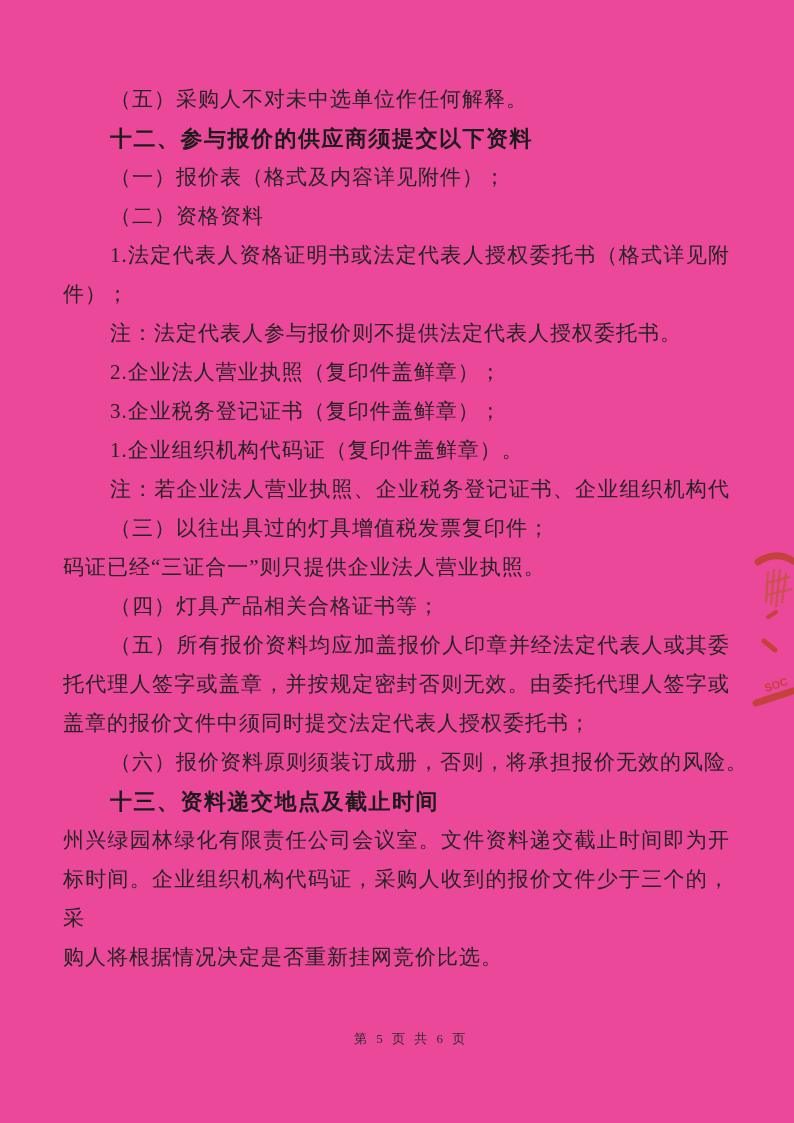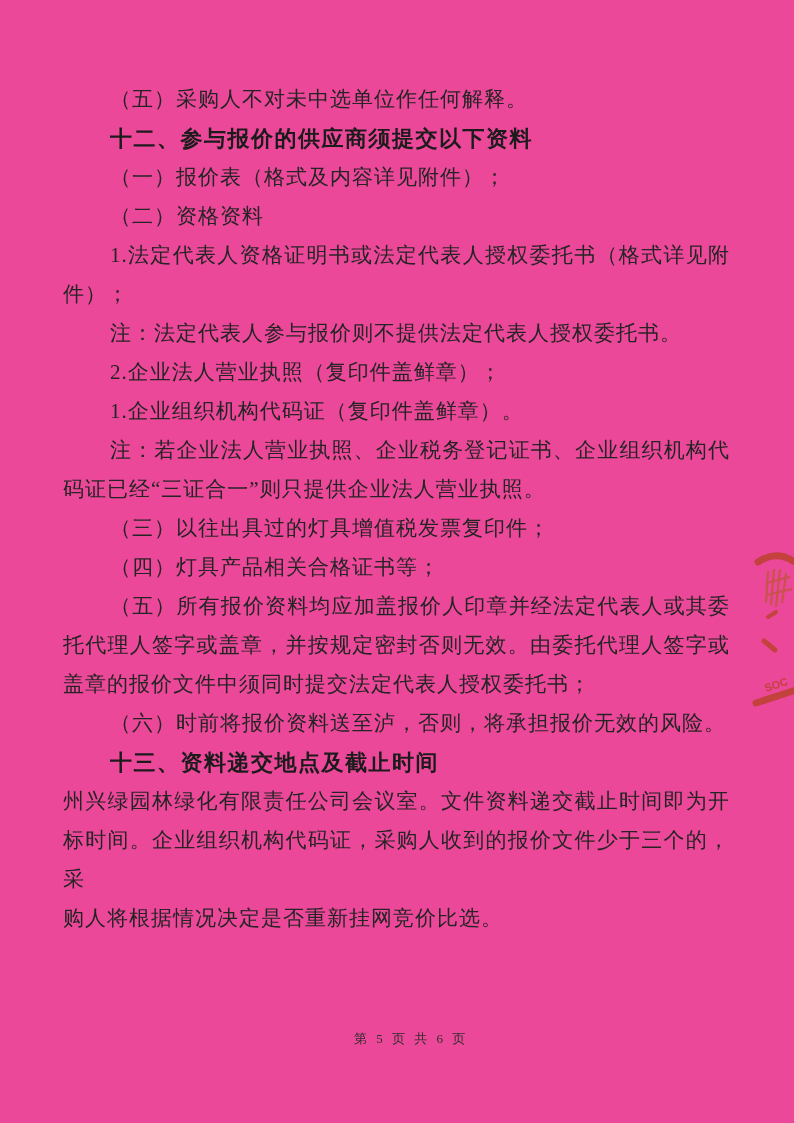--- a/index.html
+++ b/index.html
@@ -65,29 +65,30 @@
   <div class="content">
     <div>
         <div class="line indent">（五）采购人不对未中选单位作任何解释。</div>
         <div class="line indent heading" style="">十二、参与报价的供应商须提交以下资料</div>
         <div class="line indent">（一）报价表（格式及内容详见附件）；</div>
         <div class="line indent">（二）资格资料</div>
         <div class="line indent justify">1.法定代表人资格证明书或法定代表人授权委托书（格式详见附</div>
         <div class="line">件）；</div>
         <div class="line indent">注：法定代表人参与报价则不提供法定代表人授权委托书。</div>
         <div class="line indent">2.企业法人营业执照（复印件盖鲜章）；</div>
+        <div class="line indent">3.企业税务登记证书（复印件盖鲜章）；</div>
         <div class="line indent">1.企业组织机构代码证（复印件盖鲜章）。</div>
         <div class="line indent justify">注：若企业法人营业执照、企业税务登记证书、企业组织机构代</div>
+        <div class="line indent">（三）以往出具过的灯具增值税发票复印件；</div>
         <div class="line">码证已经“三证合一”则只提供企业法人营业执照。</div>
-        <div class="line indent">（三）以往出具过的灯具增值税发票复印件；</div>
         <div class="line indent">（四）灯具产品相关合格证书等；</div>
         <div class="line indent justify">（五）所有报价资料均应加盖报价人印章并经法定代表人或其委</div>
         <div class="line justify">托代理人签字或盖章，并按规定密封否则无效。由委托代理人签字或</div>
         <div class="line">盖章的报价文件中须同时提交法定代表人授权委托书；</div>
-        <div class="line indent">（六）时前将报价资料送至泸，否则，将承担报价无效的风险。</div>
+        <div class="line indent">（六）报价资料原则须装订成册，否则，将承担报价无效的风险。</div>
         <div class="line indent heading">十三、资料递交地点及截止时间</div>
         <div class="line justify">州兴绿园林绿化有限责任公司会议室。文件资料递交截止时间即为开</div>
         <div class="line justify">标时间。企业组织机构代码证，采购人收到的报价文件少于三个的，采</div>
         <div class="line">购人将根据情况决定是否重新挂网竞价比选。</div>
       </div>
   </div>
 
   <svg class="stamp" viewBox="0 0 42 170" xmlns="http://www.w3.org/2000/svg">
 
     <path d="M6 17 Q 24 5 41 16" fill="none" stroke="#c4423d" stroke-width="7" stroke-linecap="round"></path>

